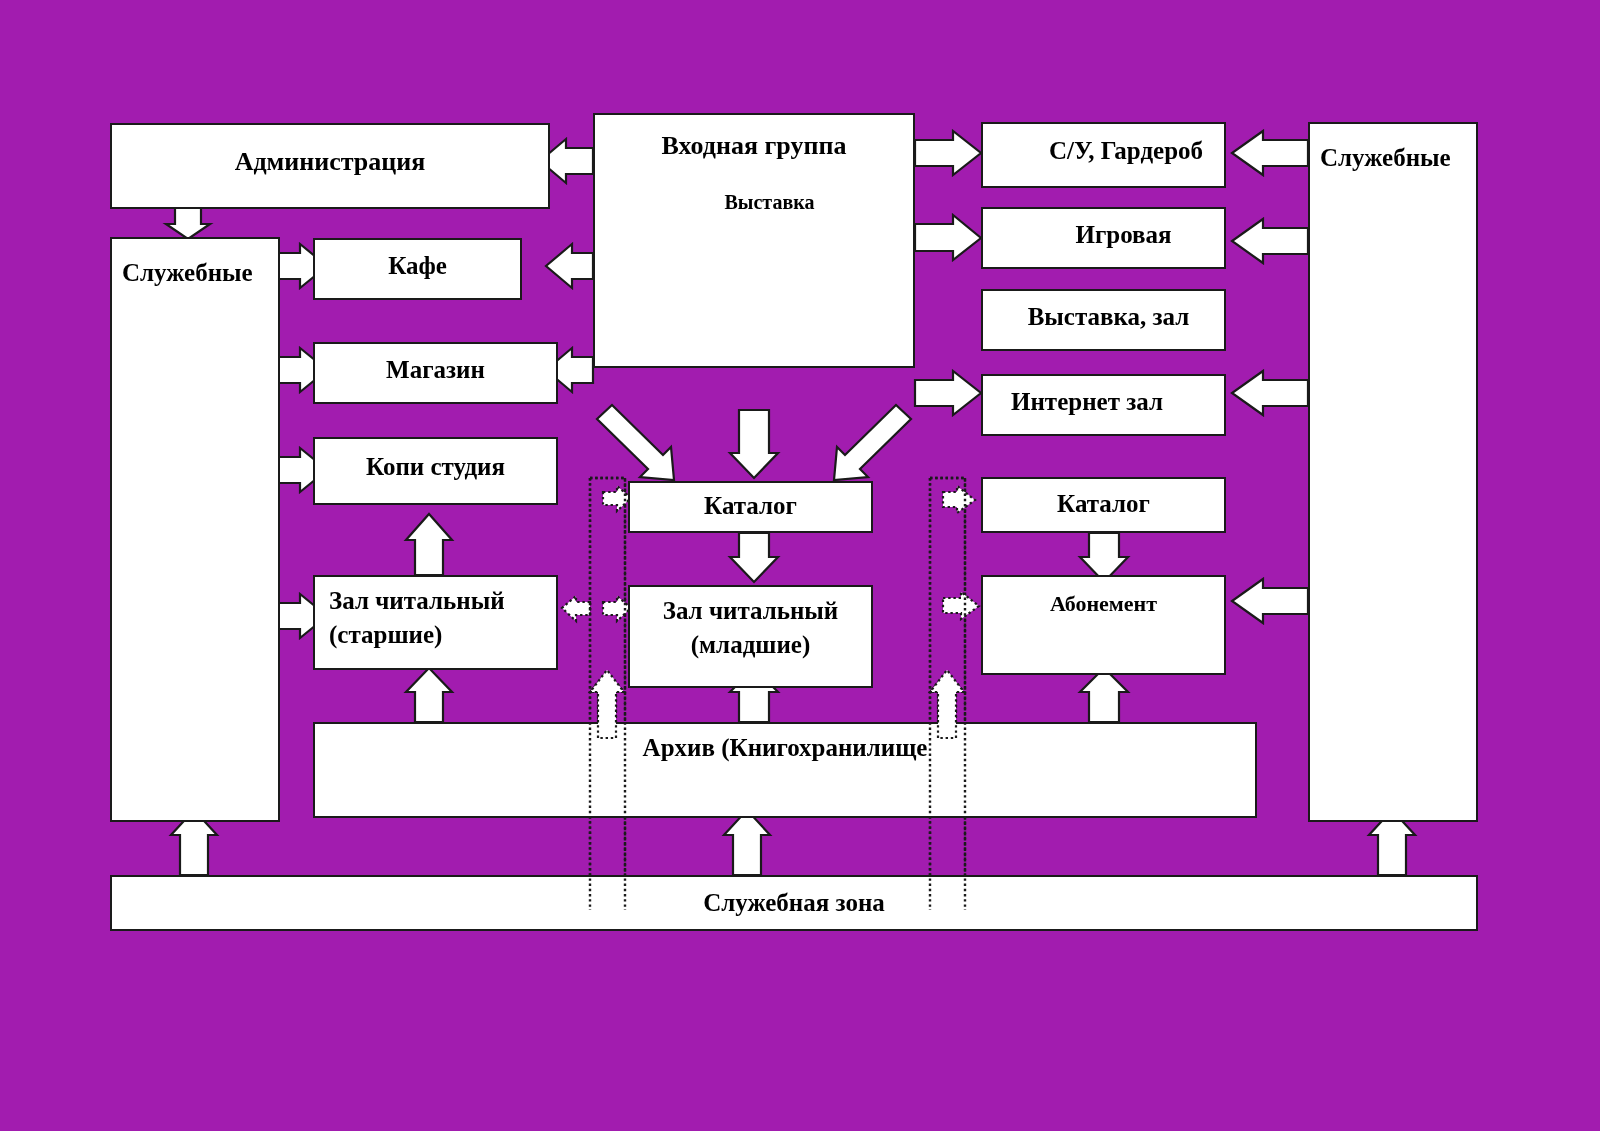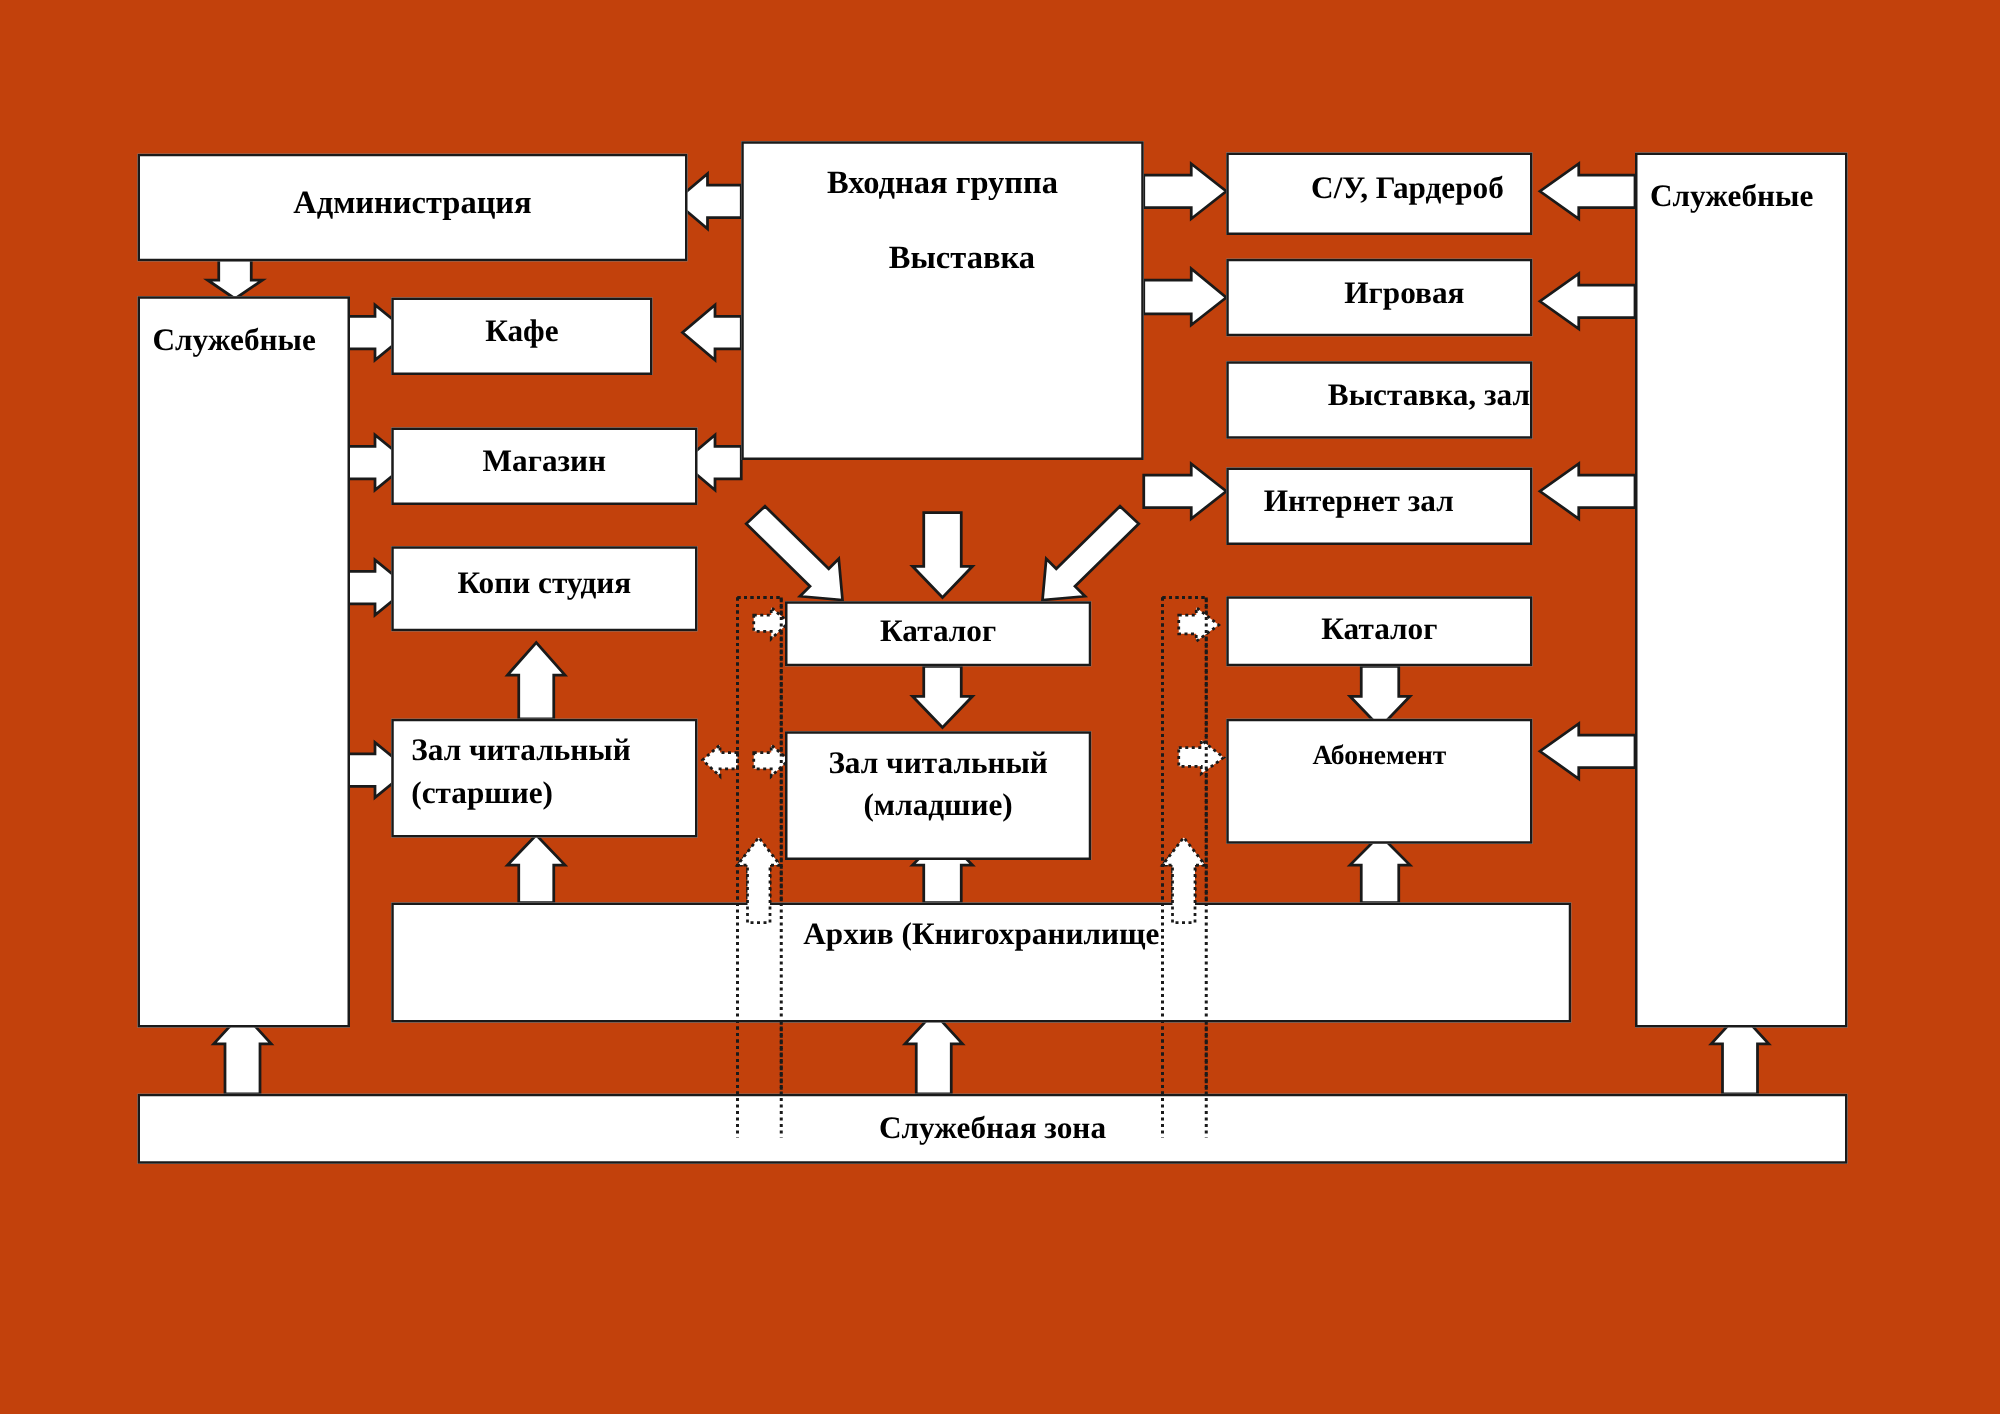--- a/index.html
+++ b/index.html
@@ -1,16 +1,16 @@
 <!DOCTYPE html>
 <html><head>
 <meta charset="utf-8">
 <style>
   html,body{margin:0;padding:0;background:#fff;}
-  #root{position:relative;width:1600px;height:1131px;background:#c2410c;
+  #root{position:relative;width:1600px;height:1131px;background:#a21caf;
         font-family:"Liberation Serif","DejaVu Serif",serif;overflow:hidden;}
   .box{position:absolute;border:2px solid #1a1a1a;background:#fff;box-sizing:border-box;}
   .lbl{position:absolute;left:0;right:0;text-align:center;font-weight:bold;color:#000;
        font-family:"Liberation Serif","DejaVu Serif",serif;white-space:nowrap;}
   .lbl.left{text-align:left;padding-left:14px;}
   svg{position:absolute;left:0;top:0;width:1600px;height:1131px;pointer-events:none;}
   .blk{fill:#ffffff;stroke:#1a1a1a;stroke-width:2.2;stroke-linejoin:miter;}
   .dot{fill:none;stroke:#1a1a1a;stroke-width:2.4;stroke-dasharray:2.4 2.8;}
   .dotarr{fill:#ffffff;stroke:#1a1a1a;stroke-width:2.2;stroke-dasharray:2.4 2.8;}
 </style>
@@ -94,37 +94,37 @@
   <div class="box" style="left:110px;top:123px;width:440px;height:86px;">
     <div class="lbl" style="top:22px;font-size:26px;">Администрация</div>
   </div>
 
   <div class="box" style="left:110px;top:237px;width:170px;height:585px;">
     <div class="lbl left" style="top:20px;font-size:25px;text-align:left;padding-left:10px;">Служебные</div>
   </div>
 
   <div class="box" style="left:593px;top:113px;width:322px;height:255px;">
     <div class="lbl" style="top:16px;font-size:26px;">Входная группа</div>
-    <div class="lbl" style="top:76px;font-size:26px;padding-left:31px;">Выставка</div>
+    <div class="lbl" style="top:76px;font-size:20px;padding-left:31px;">Выставка</div>
   </div>
 
   <div class="box" style="left:981px;top:122px;width:245px;height:66px;">
     <div class="lbl" style="top:13px;font-size:25px;padding-left:45px;">С/У, Гардероб</div>
   </div>
 
   <div class="box" style="left:1308px;top:122px;width:170px;height:700px;">
     <div class="lbl left" style="top:20px;font-size:25px;text-align:left;padding-left:10px;">Служебные</div>
   </div>
 
   <div class="box" style="left:981px;top:207px;width:245px;height:62px;">
     <div class="lbl" style="top:12px;font-size:25px;padding-left:40px;">Игровая</div>
   </div>
 
   <div class="box" style="left:981px;top:289px;width:245px;height:62px;">
-    <div class="lbl left" style="top:12px;font-size:25px;text-align:right;padding-left:10px;">Выставка, зал</div>
+    <div class="lbl left" style="top:12px;font-size:25px;text-align:center;padding-left:10px;">Выставка, зал</div>
   </div>
 
   <div class="box" style="left:981px;top:374px;width:245px;height:62px;">
     <div class="lbl left" style="top:12px;font-size:25px;text-align:left;padding-left:28px;">Интернет зал</div>
   </div>
 
   <div class="box" style="left:313px;top:238px;width:209px;height:62px;">
     <div class="lbl" style="top:12px;font-size:25px;">Кафе</div>
   </div>
 

